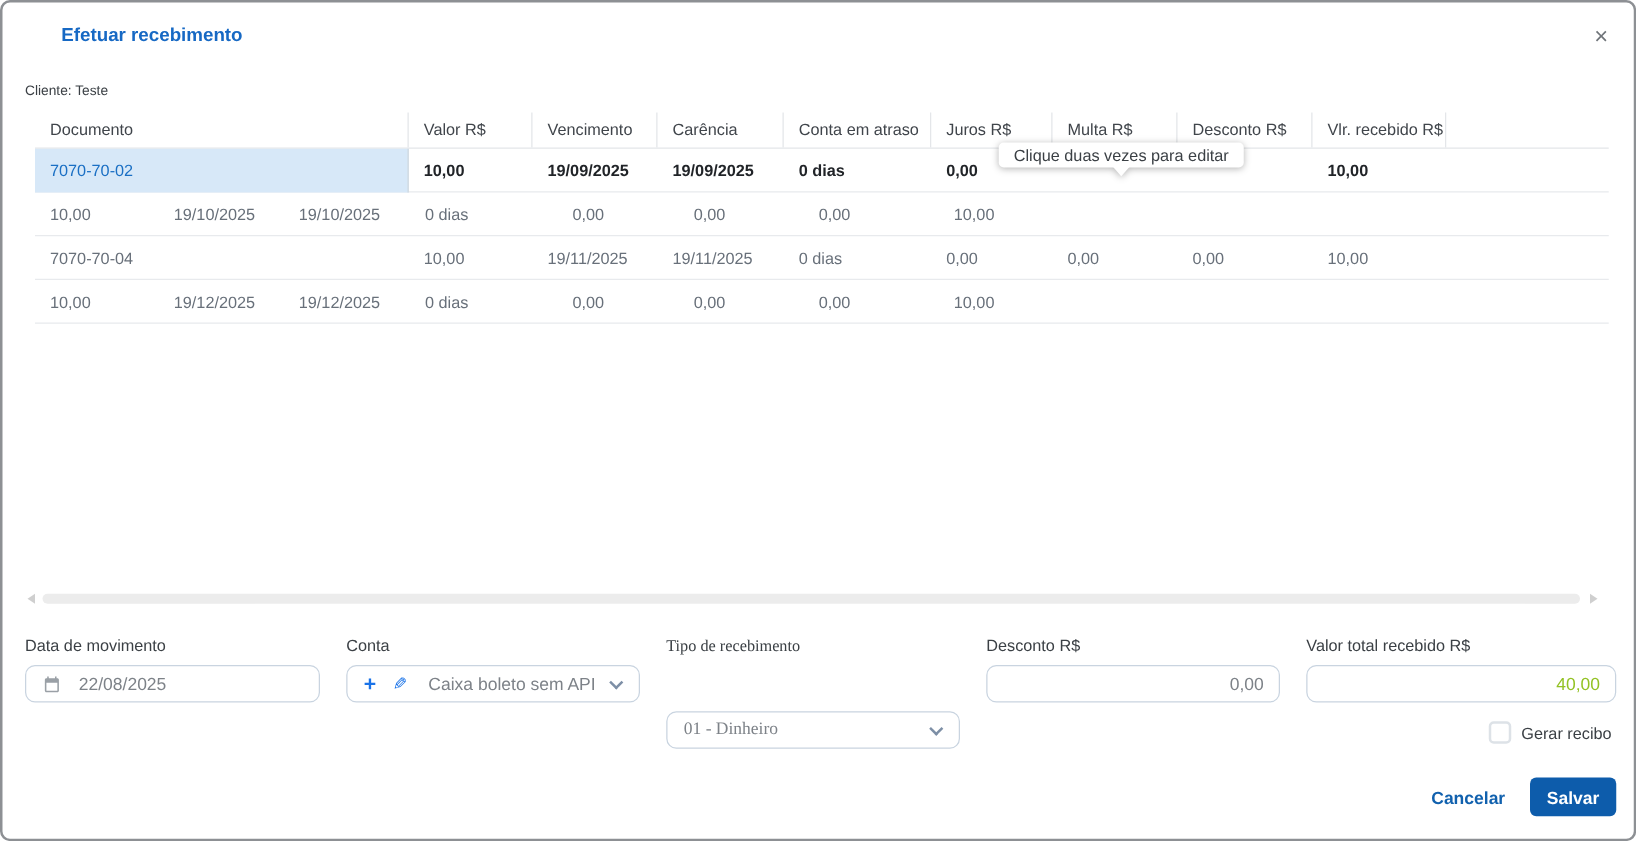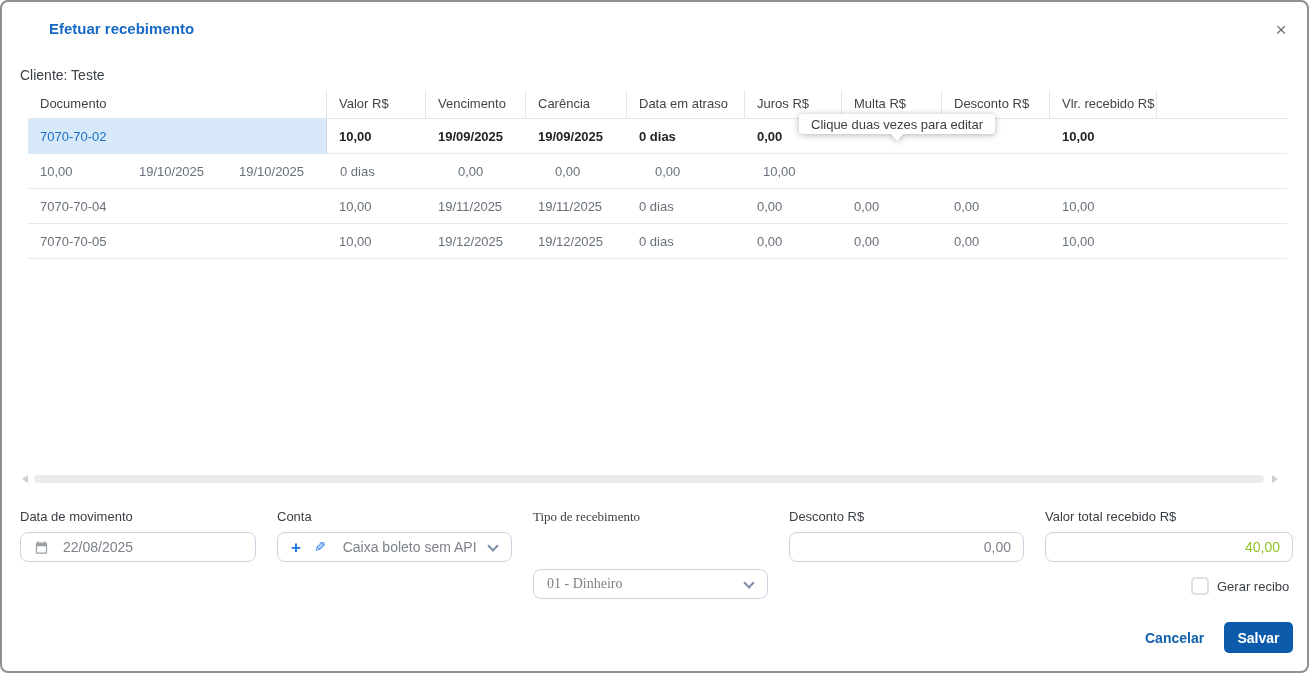--- a/index.html
+++ b/index.html
@@ -12,21 +12,21 @@
   }
 
   .dlg-title {
     position:absolute; left:18px; top:18px;
     font-size:15px; font-weight:bold; color:#1769c4;margin-left:29px;
   }
   .close-btn {
     position:absolute; right:14px; top:16px; width:24px; height:24px;
     font-size:19px; color:#6f7479; text-align:center; line-height:24px; cursor:pointer;
   }
-  .client-line { position:absolute; left:18px; top:65px; font-size:14px; color:#3b4045; }
+  .client-line { position:absolute; left:18px; top:65px; font-size:11px; color:#3b4045; }
 
   
   .grid { position:absolute; left:26px; top:88px; width:1259px; }
   .thead { display:flex; height:29px; border-bottom:1px solid #e4e6e9; }
   .th {
     border-right:1px solid #e4e6e9; padding-left:12px; line-height:27px;
     font-size:13px; color:#40454b; white-space:nowrap; overflow:hidden;
   }
   .th.filler { border-right:none; }
   .tr { display:flex; height:35px; border-bottom:1px solid #e8eaed; align-items:center; }
@@ -105,21 +105,21 @@
   <div class="close-btn">×</div>
 
   <div class="client-line">Cliente: Teste</div>
 
   <div class="grid">
     <div class="thead">
       <div class="th c0">Documento</div>
       <div class="th c1">Valor R$</div>
       <div class="th c2">Vencimento</div>
       <div class="th c3">Carência</div>
-      <div class="th c4">Data em atraso</div>
+      <div class="th c4">Conta em atraso</div>
       <div class="th c5">Juros R$</div>
       <div class="th c6">Multa R$</div>
       <div class="th c7">Desconto R$</div>
       <div class="th c8">Vlr. recebido R$</div>
       <div class="th c9 filler"></div>
     </div>
 
     <div class="tr selected">
       <div class="td doc c0">7070-70-02</div>
       <div class="td c1">10,00</div>
@@ -152,21 +152,20 @@
       <div class="td c3">19/11/2025</div>
       <div class="td c4">0 dias</div>
       <div class="td c5">0,00</div>
       <div class="td c6">0,00</div>
       <div class="td c7">0,00</div>
       <div class="td c8">10,00</div>
       <div class="td c9"></div>
     </div>
 
     <div class="tr">
-      <div class="td doc c0">7070-70-05</div>
       <div class="td c1">10,00</div>
       <div class="td c2">19/12/2025</div>
       <div class="td c3">19/12/2025</div>
       <div class="td c4">0 dias</div>
       <div class="td c5">0,00</div>
       <div class="td c6">0,00</div>
       <div class="td c7">0,00</div>
       <div class="td c8">10,00</div>
       <div class="td c9"></div>
     </div>

